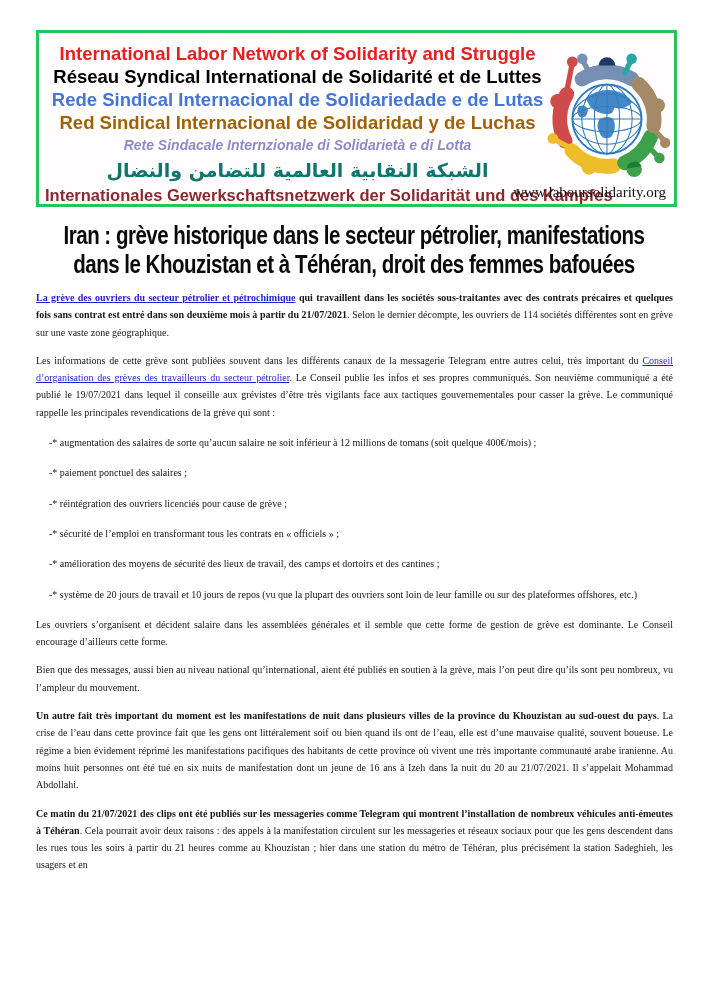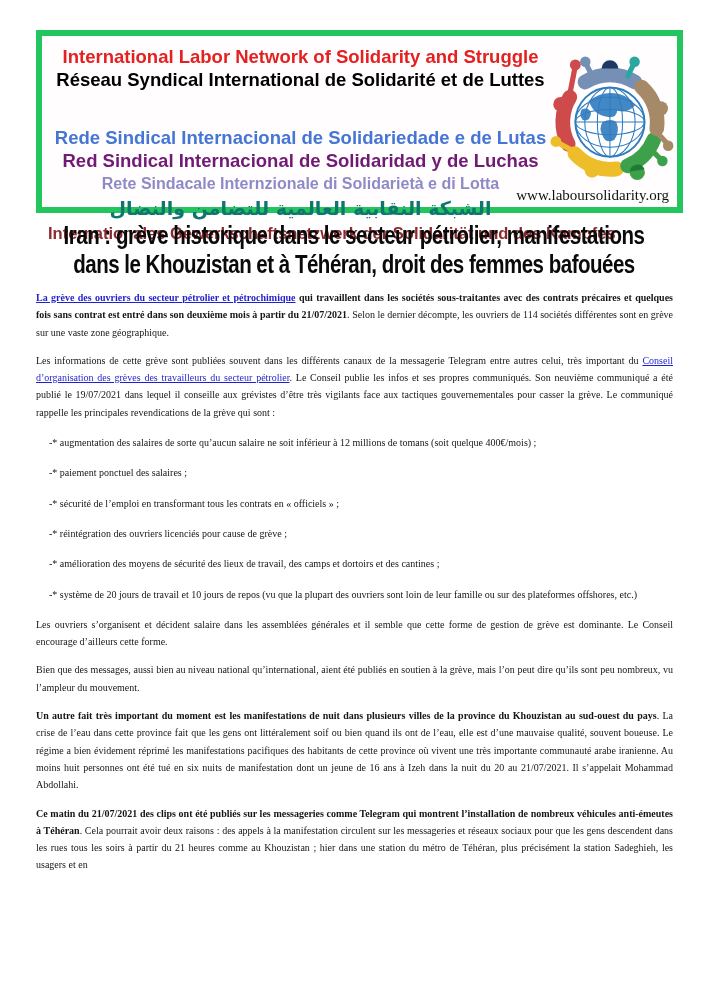--- a/index.html
+++ b/index.html
@@ -1,26 +1,26 @@
 <!DOCTYPE html>
 <html><head>
 <meta charset="utf-8">
 <style>
   html,body{margin:0;padding:0;background:#ffffff;}
   body{width:708px;height:1000px;position:relative;overflow:hidden;font-family:"Liberation Serif",serif;color:#151515;}
 
   
-  .header-box{position:absolute;left:36px;top:30px;width:635px;height:171px;border:6px solid #22c55e;background:#fffdfd;}
+  .header-box{position:absolute;left:36px;top:30px;width:635px;height:171px;border:3px solid #22c55e;background:#fffdfd;}
   .hdr-lines{position:absolute;left:6px;top:9px;width:505px;text-align:center;font-family:"Liberation Sans",sans-serif;font-weight:bold;}
   .hl{white-space:nowrap;line-height:23px;}
   .hl-en{font-size:18.5px;}
   .hl-fr{font-size:18.5px;}
-  .hl-pt{font-size:18.5px;margin-top:35px;}
+  .hl-pt{font-size:18.5px;}
   .hl-es{font-size:18.5px;}
-  .hl-it{font-size:16px;}
+  .hl-it{font-size:14px;font-style:italic;}
   .hl-ar{font-size:19px;line-height:26px;font-family:"DejaVu Sans",sans-serif;}
   .hl-de{font-size:16.5px;line-height:24px;}
   .logo-wrap{position:absolute;right:2px;top:4px;width:128px;height:162px;}
   .site-url{position:absolute;right:8px;bottom:3px;font-size:15px;color:#111;font-family:"Liberation Serif",serif;text-align:center;}
 
   
   .doc-title{position:absolute;top:221px;left:-41px;width:790px;text-align:center;
     font-family:"Liberation Sans",sans-serif;font-weight:bold;font-size:25px;line-height:29px;
     letter-spacing:-0.6px;color:#0a0a0a;transform:scaleX(0.82);transform-origin:center top;}
 
@@ -34,21 +34,21 @@
   a.doclink.bold{font-weight:bold;}
 </style>
 </head>
 <body>
 
 <div class="header-box">
   <div class="hdr-lines">
     <div class="hl hl-en" style="color: rgb(229, 32, 32);">International Labor Network of Solidarity and Struggle</div>
     <div class="hl hl-fr" style="color: #000000;">Réseau Syndical International de Solidarité et de Luttes</div>
     <div class="hl hl-pt" style="color: rgb(69, 118, 213);">Rede Sindical Internacional de Solidariedade e de Lutas</div>
-    <div class="hl hl-es" style="color: #701a75;">Red Sindical Internacional de Solidaridad y de Luchas</div>
+    <div class="hl hl-es" style="color: #a16207;">Red Sindical Internacional de Solidaridad y de Luchas</div>
     <div class="hl hl-it" style="color: rgb(142, 138, 200);">Rete Sindacale Internzionale di Solidarietà e di Lotta</div>
     <div class="hl hl-ar" style="color: #0f766e;">الشبكة النقابية العالمية للتضامن والنضال</div>
     <div class="hl hl-de" style="color: rgb(138, 42, 46);">Internationales Gewerkschaftsnetzwerk der Solidarität und des Kampfes</div>
   </div>
 
   <div class="logo-wrap">
     <svg width="128" height="160" viewBox="0 0 122 124" preserveAspectRatio="xMidYMid meet" aria-hidden="true">
 
       <g>
         <circle cx="60" cy="64" r="33" fill="#ffffff" stroke="#2f7bbf" stroke-width="1.8"></circle>
@@ -107,22 +107,22 @@
 
 <div class="article">
 
   <p><a class="doclink bold" style="color: rgb(31, 31, 208);">La grève des ouvriers du secteur pétrolier et pétrochimique</a><b> qui travaillent dans les sociétés sous-traitantes avec des contrats précaires et quelques fois sans contrat est entré dans son deuxième mois à partir du 21/07/2021</b><span>. Selon le dernier décompte, les ouvriers de 114 sociétés différentes sont en grève sur une vaste zone géographique.</span></p>
 
   <p><span>Les informations de cette grève sont publiées souvent dans les différents canaux de la messagerie Telegram entre autres celui, très important du </span><a class="doclink" style="color: rgb(31, 31, 208);">Conseil d’organisation des grèves des travailleurs du secteur pétrolier</a><span>. Le Conseil publie les infos et ses propres communiqués. Son neuvième communiqué a été publié le 19/07/2021 dans lequel il conseille aux grévistes d’être très vigilants face aux tactiques gouvernementales pour casser la grève. Le communiqué rappelle les principales revendications de la grève qui sont :</span></p>
 
   <div class="demands">
     <div class="demand">-* augmentation des salaires de sorte qu’aucun salaire ne soit inférieur à 12 millions de tomans (soit quelque 400€/mois) ;</div>
     <div class="demand">-* paiement ponctuel des salaires ;</div>
+    <div class="demand">-* réintégration des ouvriers licenciés pour cause de grève ;</div>
     <div class="demand">-* sécurité de l’emploi en transformant tous les contrats en « officiels » ;</div>
-    <div class="demand">-* réintégration des ouvriers licenciés pour cause de grève ;</div>
     <div class="demand">-* amélioration des moyens de sécurité des lieux de travail, des camps et dortoirs et des cantines ;</div>
     <div class="demand">-* système de 20 jours de travail et 10 jours de repos (vu que la plupart des ouvriers sont loin de leur famille ou sur des plateformes offshores, etc.)</div>
   </div>
 
   <p>Les ouvriers s’organisent et décident salaire dans les assemblées générales et il semble que cette forme de gestion de grève est dominante. Le Conseil encourage d’ailleurs cette forme.</p>
 
   <p>Bien que des messages, aussi bien au niveau national qu’international, aient été publiés en soutien à la grève, mais l’on peut dire qu’ils sont peu nombreux, vu l’ampleur du mouvement.</p>
 
   <p><b>Un autre fait très important du moment est les manifestations de nuit dans plusieurs villes de la province du Khouzistan au sud-ouest du pays</b><span>. La crise de l’eau dans cette province fait que les gens ont littéralement soif ou bien quand ils ont de l’eau, elle est d’une mauvaise qualité, souvent boueuse. Le régime a bien évidement réprimé les manifestations pacifiques des habitants de cette province où vivent une très importante communauté arabe iranienne. Au moins huit personnes ont été tué en six nuits de manifestation dont un jeune de 16 ans à Izeh dans la nuit du 20 au 21/07/2021. Il s’appelait Mohammad Abdollahi.</span></p>
 

